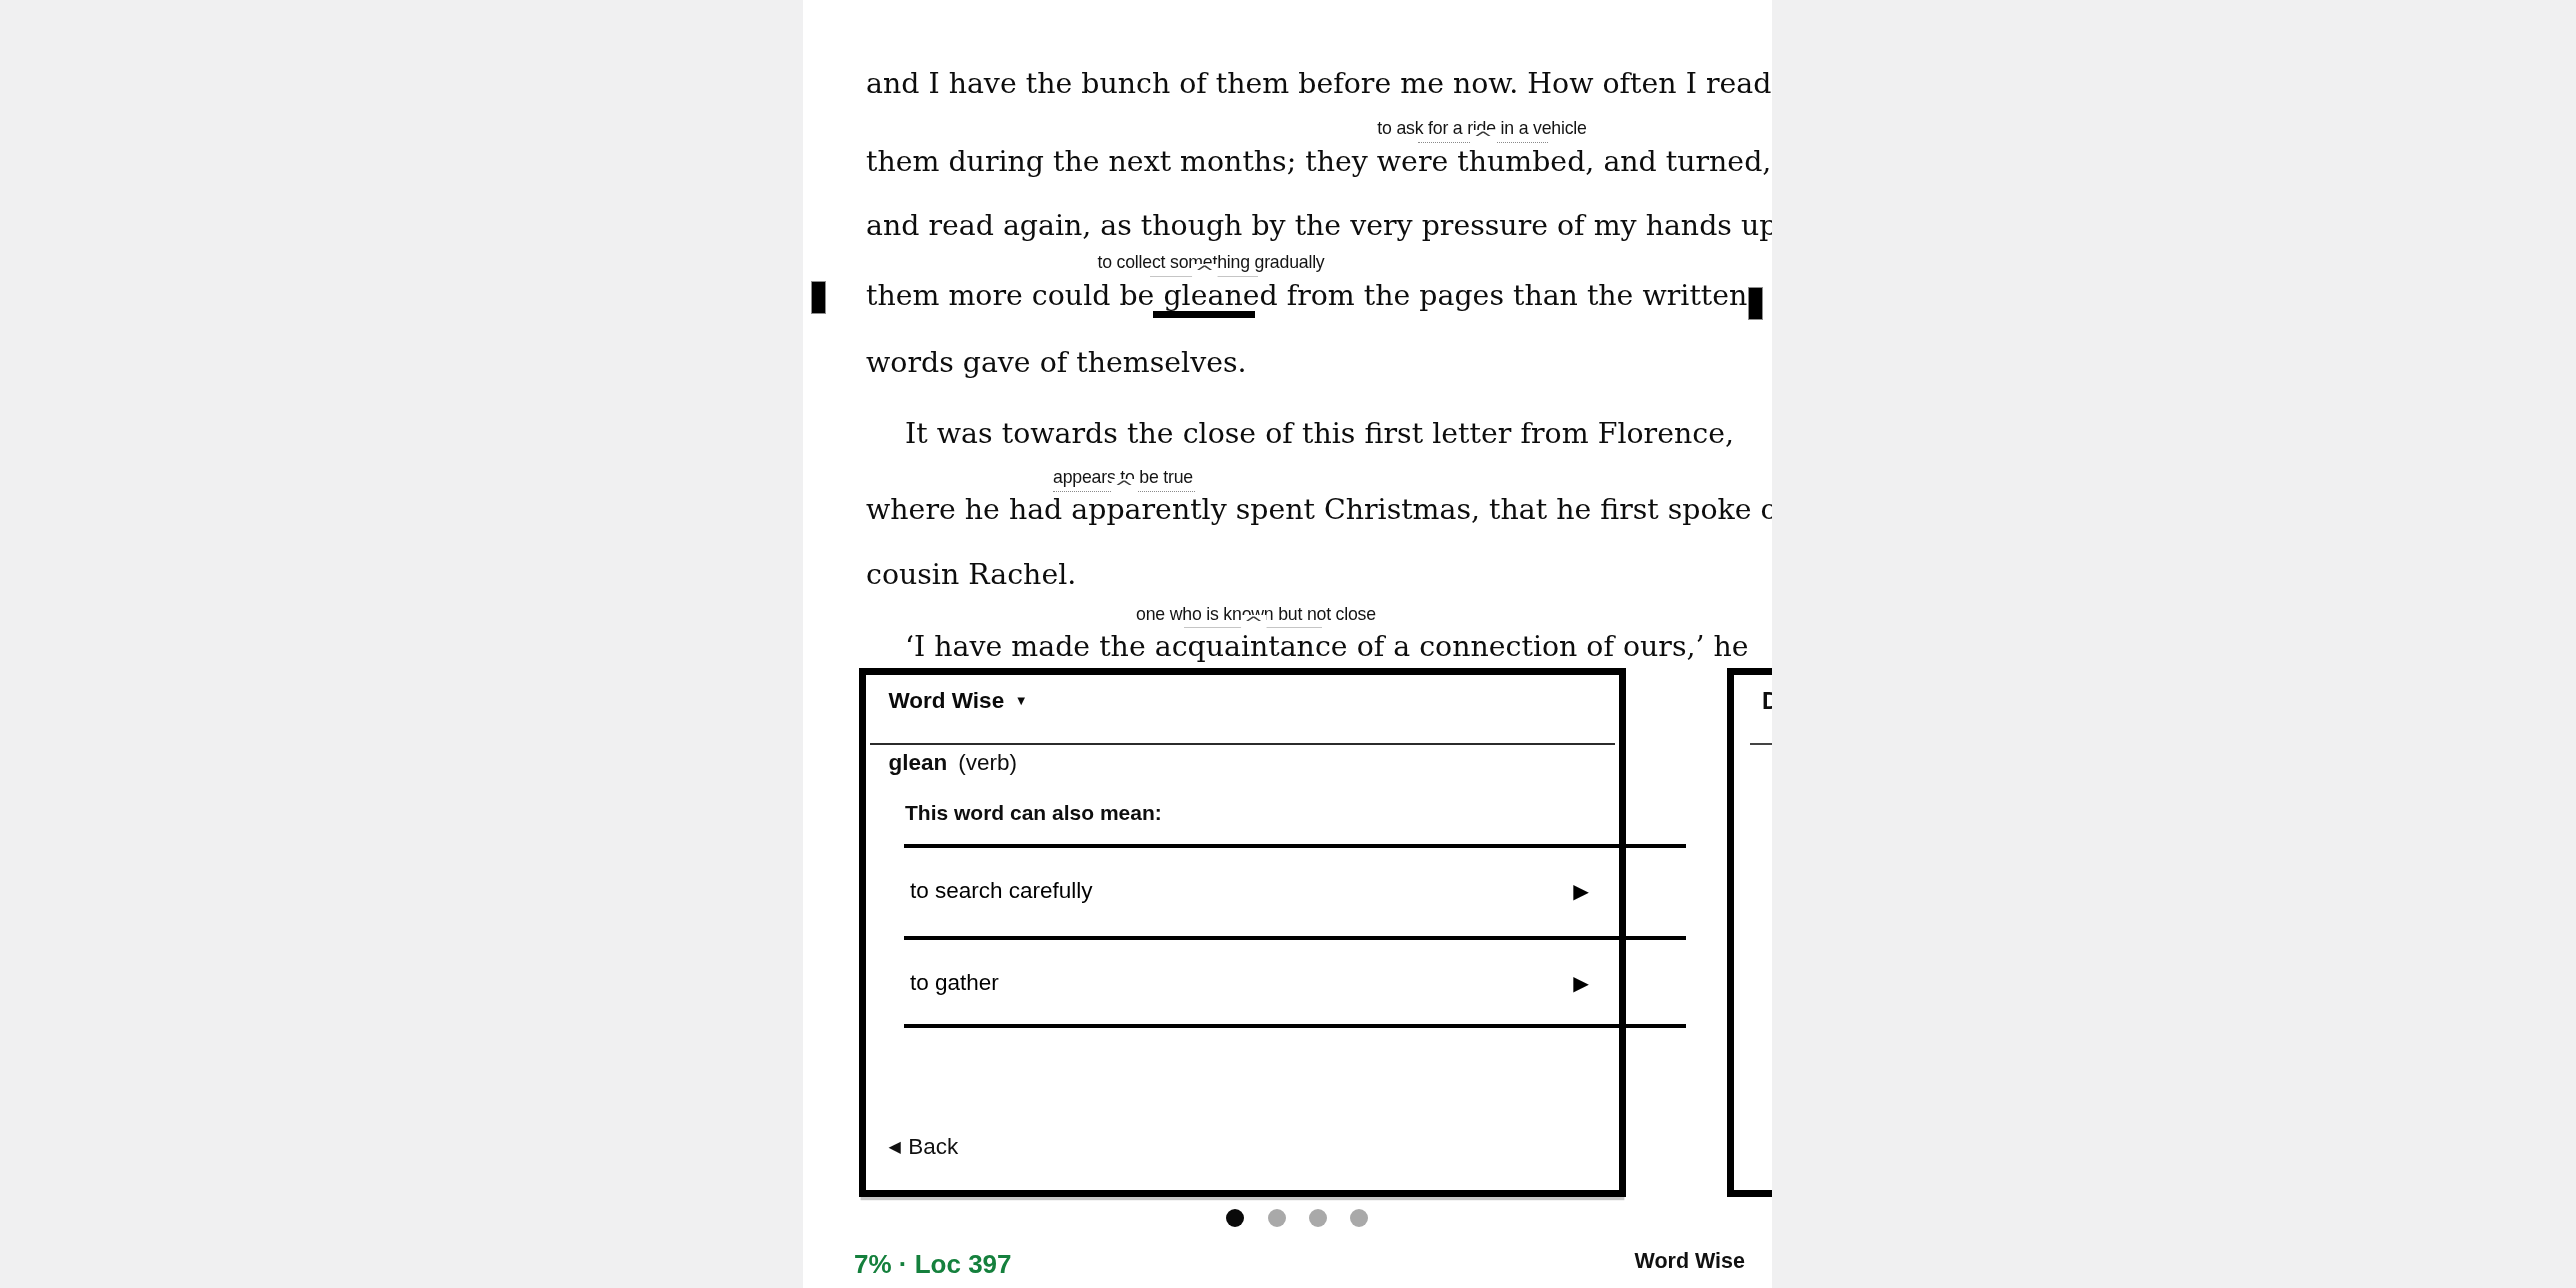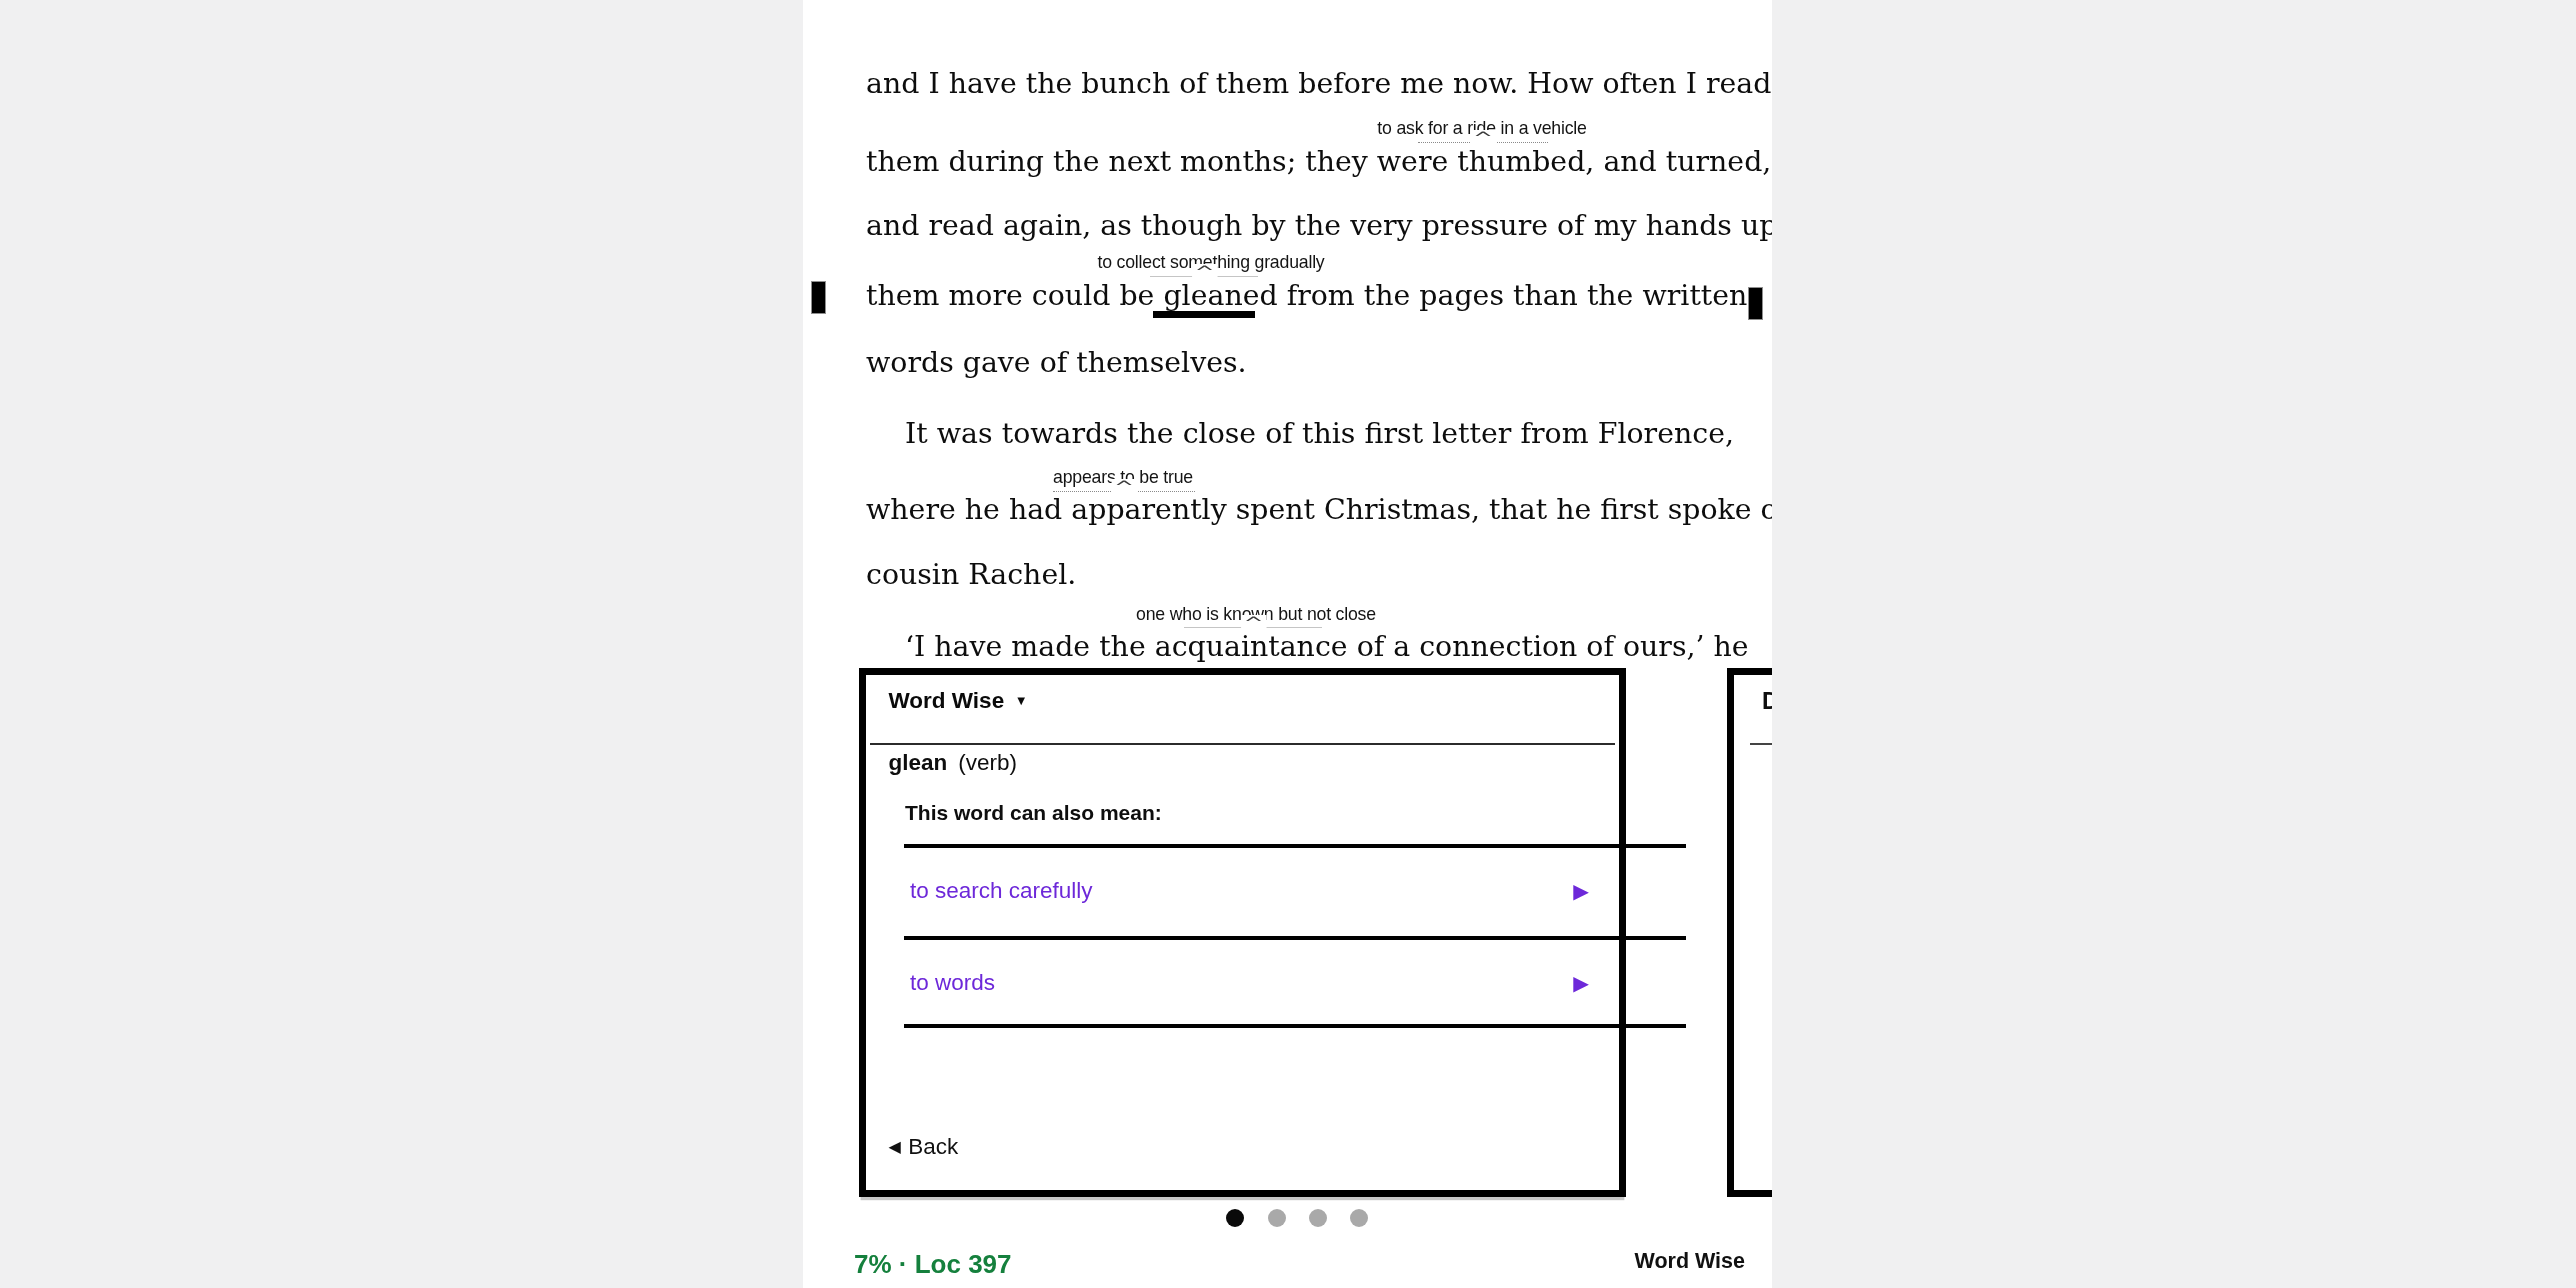--- a/index.html
+++ b/index.html
@@ -55,21 +55,21 @@
   .ww-title{position:absolute;left:22.5px;top:13px;font-size:22.5px;font-weight:700;color:#0a0a0a;}
   .ww-dd{font-size:13px;margin-left:10.7px;vertical-align:3.2px;}
   .ww-header-rule{position:absolute;left:4.3px;right:4.3px;top:68px;height:1.6px;background:#2b2b2b;}
   .ww-entry{position:absolute;left:22.5px;top:75px;font-size:22.5px;}
   .ww-headword{font-weight:700;}
   .ww-pos{font-weight:400;margin-left:11px;}
   .ww-subhead{position:absolute;left:39px;top:126px;font-size:21px;font-weight:700;}
   .ww-rule{position:absolute;left:38px;width:782px;height:4.3px;background:#000;}
   .ww-opt{
     position:absolute;left:44px;right:30px;height:34px;line-height:34px;
-    font-size:22.5px;color:#6d28d9;
+    font-size:22.5px;color:#000000;
   }
   .ww-opt .arrow{position:absolute;right:0;top:0;font-size:20.4px;}
   .ww-back{position:absolute;left:22.5px;top:459px;font-size:22.5px;color:#111;}
   .ww-back .back-arrow{font-size:16px;margin-right:7.5px;vertical-align:1.6px;}
   
   .dict-popup{
     position:absolute;left:924px;top:668px;width:150px;height:529px;
     background:#fff;border:7px solid #000;box-sizing:border-box;
   }
   .dict-title{position:absolute;left:28px;top:13px;font-size:23.6px;font-weight:700;}
@@ -133,21 +133,21 @@
         </div>
         <div class="ww-subhead">This word can also mean:</div>
 
         <div class="ww-rule" style="top:169px"></div>
         <div class="ww-opt" style="top:199px">
           <span>to search carefully</span>
           <span class="arrow">▶</span>
         </div>
         <div class="ww-rule" style="top:261px"></div>
         <div class="ww-opt" style="top:291px">
-          <span>to words</span>
+          <span>to gather</span>
           <span class="arrow">▶</span>
         </div>
         <div class="ww-rule" style="top:349px"></div>
 
         <div class="ww-back">
           <span class="back-arrow">◀</span><span>Back</span>
         </div>
       </div>
     </div>
 

